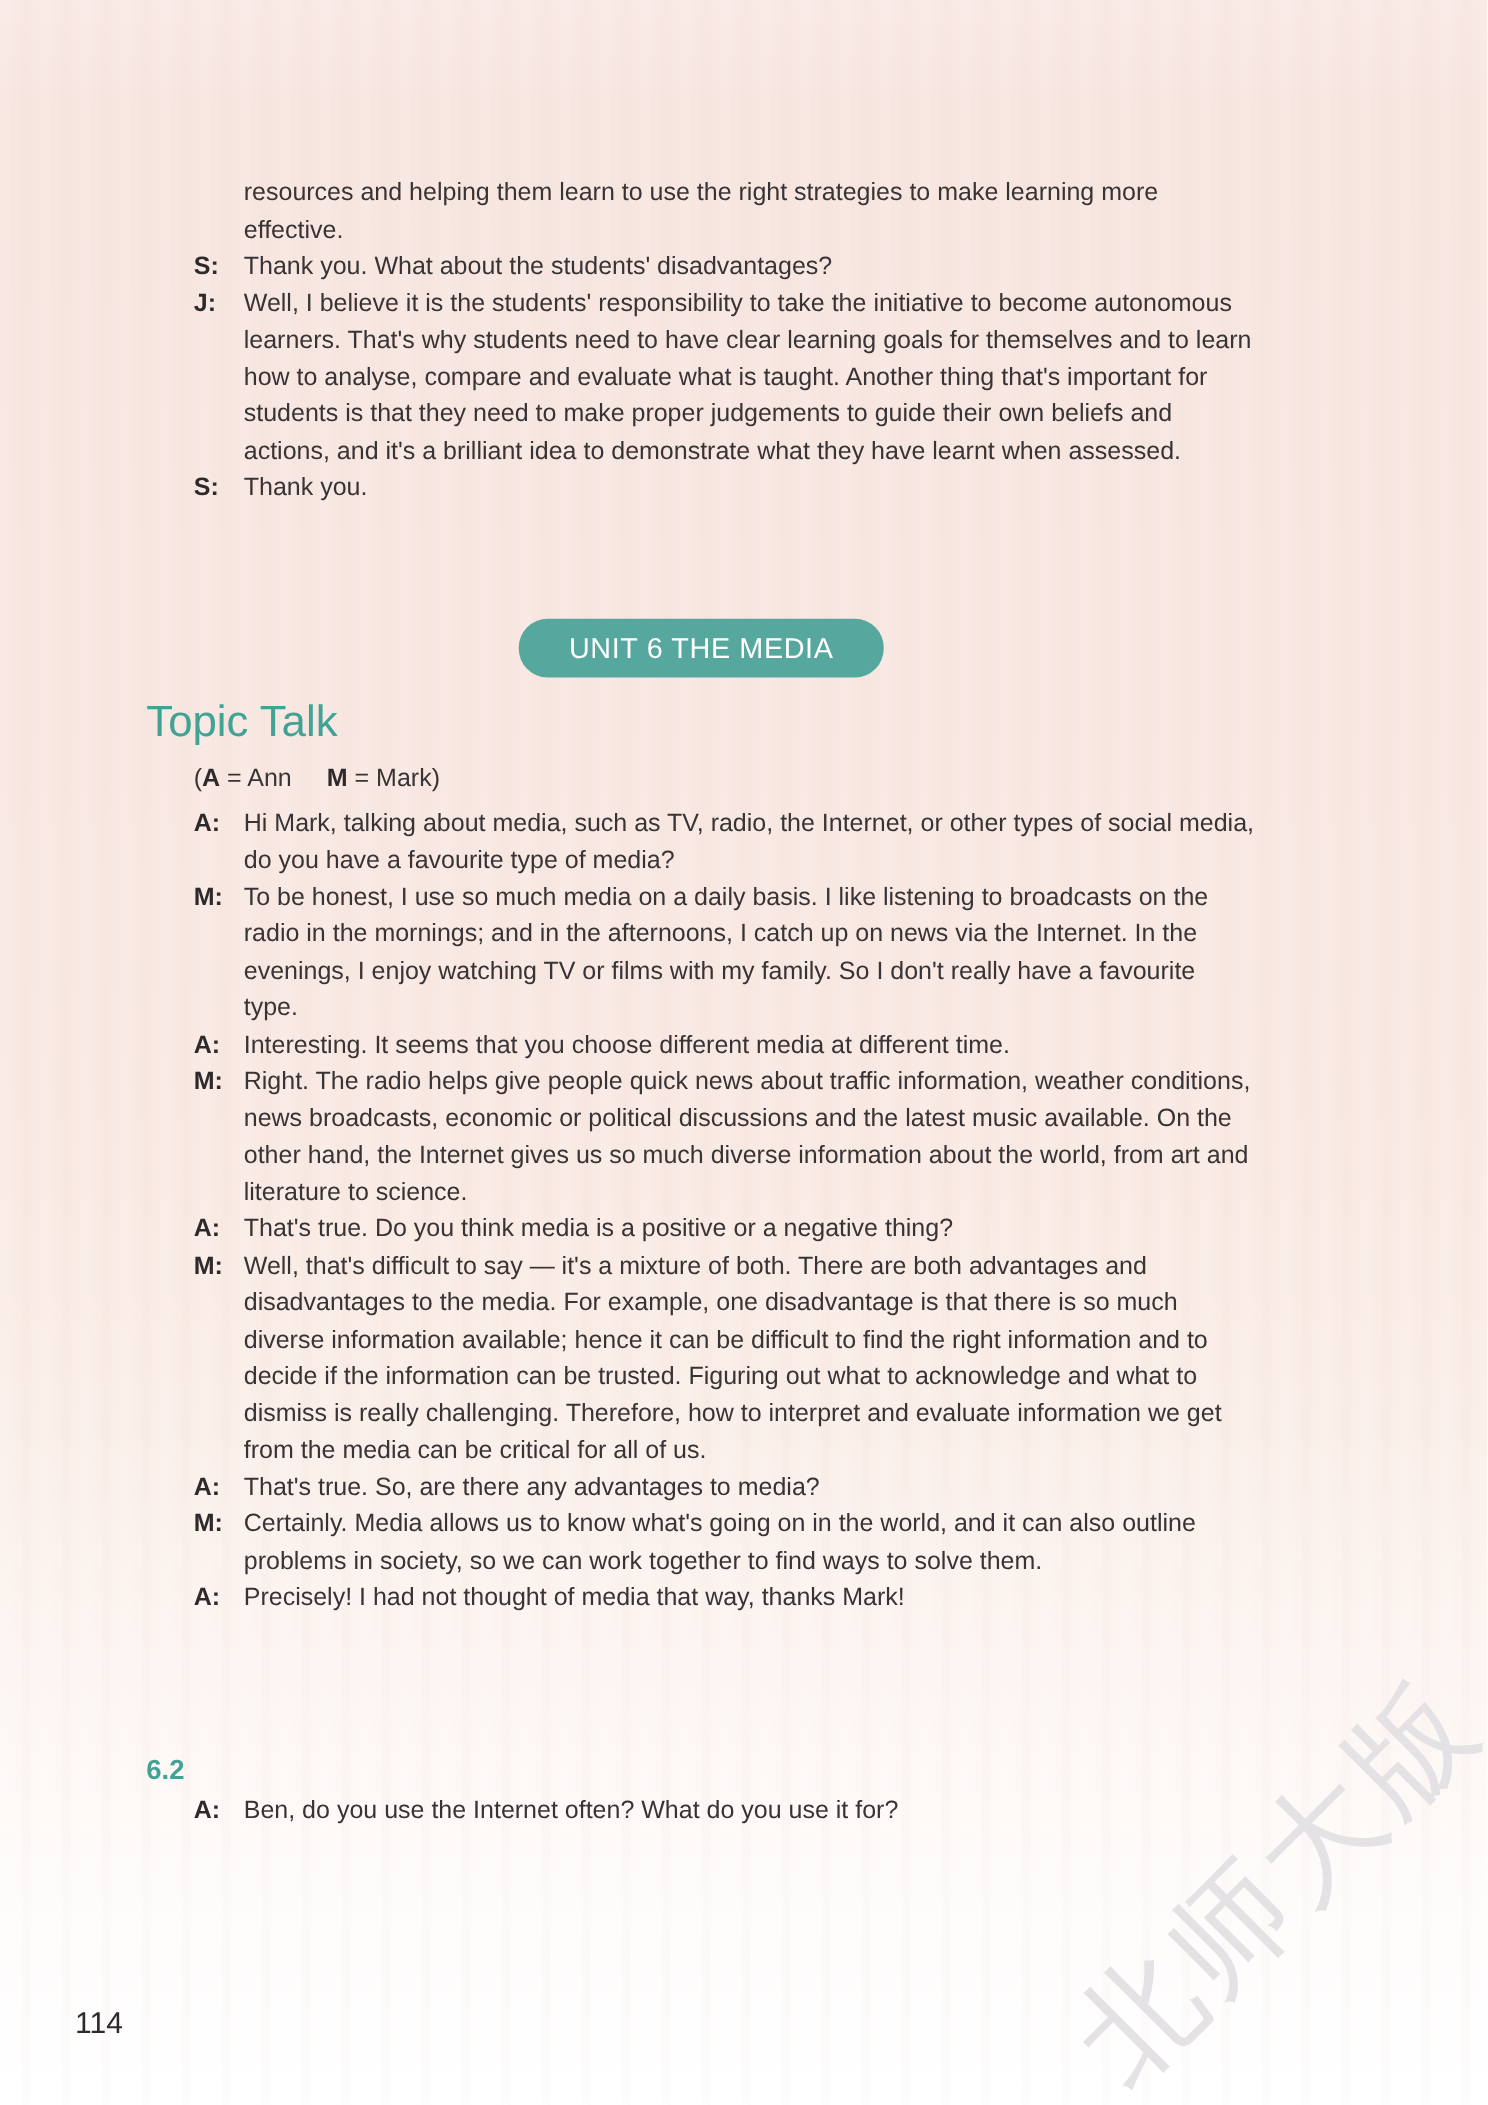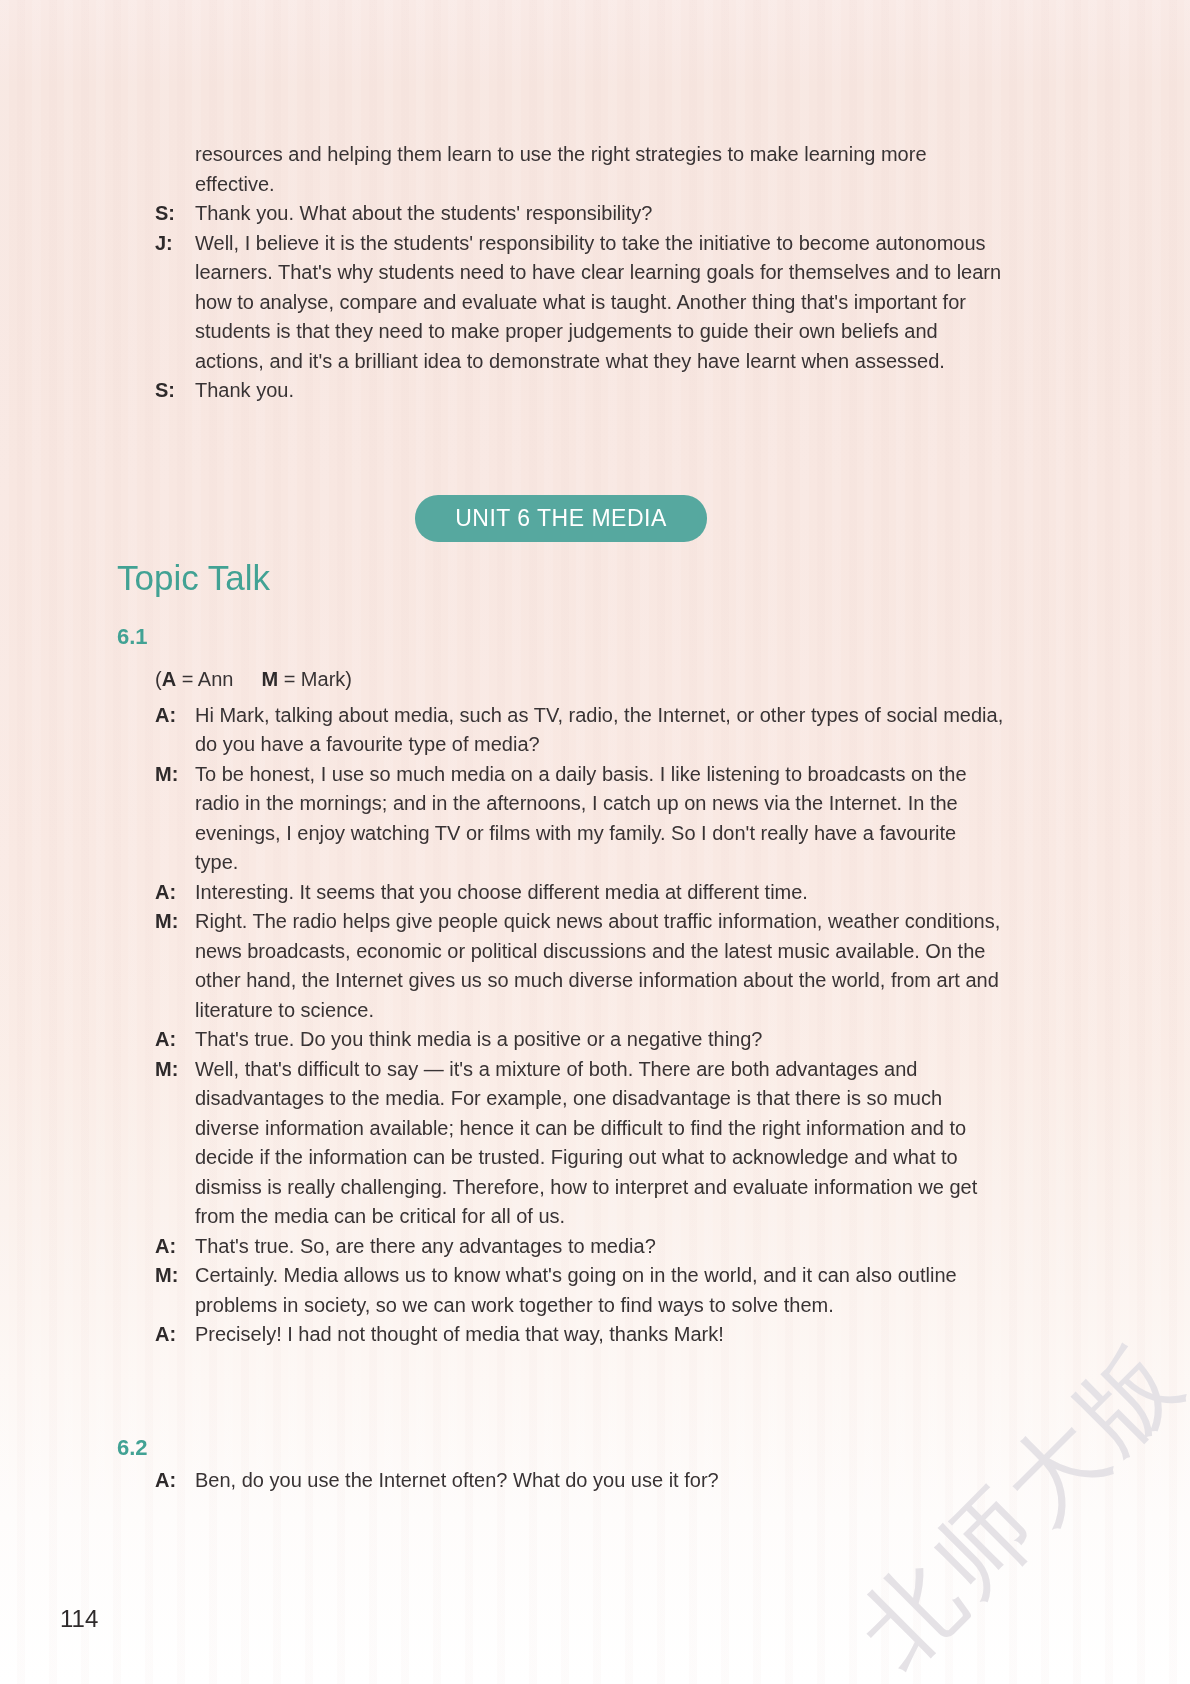--- a/index.html
+++ b/index.html
@@ -86,21 +86,21 @@
     line-height: 30px;
   }
 
   .sub-number {
     margin: 32px 0 0 0;
     color: #42a294;
     font-size: 22px;
     font-weight: 700;
     line-height: 24px;
   }
-  .sub-number.second { margin-top: 86px; }
+  .sub-number.second { margin-top: 110px; }
 
   .cast {
     margin: 16px 0 0 38px;
   }
   .cast .cast-key { font-weight: 700; color: #2e2a2b; }
   .cast .cast-key.k2 { margin-left: 28px; }
 
   .dialogue-list { margin-top: 6px; }
 
   .page-number {
@@ -124,42 +124,41 @@
 
     <section class="dialogue-list">
 
         <div class="dialogue-row">
           <span class="speaker"></span>
           <p class="dl-text">resources and helping them learn to use the right strategies to make learning more effective.</p>
         </div>
 
         <div class="dialogue-row">
           <span class="speaker">S:</span>
-          <p class="dl-text">Thank you. What about the students' responsibility?</p>
+          <p class="dl-text">Thank you. What about the students' disadvantages?</p>
         </div>
 
         <div class="dialogue-row">
           <span class="speaker">J:</span>
           <p class="dl-text">Well, I believe it is the students' responsibility to take the initiative to become autonomous learners. That's why students need to have clear learning goals for themselves and to learn how to analyse, compare and evaluate what is taught. Another thing that's important for students is that they need to make proper judgements to guide their own beliefs and actions, and it's a brilliant idea to demonstrate what they have learnt when assessed.</p>
         </div>
 
         <div class="dialogue-row">
           <span class="speaker">S:</span>
           <p class="dl-text">Thank you.</p>
         </div>
       </section>
 
     <div class="unit-badge-wrap">
       <div class="unit-badge">UNIT 6 THE MEDIA</div>
     </div>
 
     <h2 class="topic-heading">Topic Talk</h2>
 
     <section>
-      <h3 class="sub-number">6.1</h3>
       <p class="cast"><span>(</span><span class="cast-key">A</span><span> = Ann</span><span class="cast-key k2">M</span><span> = Mark</span><span>)</span></p>
       <div class="dialogue-list">
 
           <div class="dialogue-row">
             <span class="speaker">A:</span>
             <p class="dl-text">Hi Mark, talking about media, such as TV, radio, the Internet, or other types of social media, do you have a favourite type of media?</p>
           </div>
 
           <div class="dialogue-row">
             <span class="speaker">M:</span>

